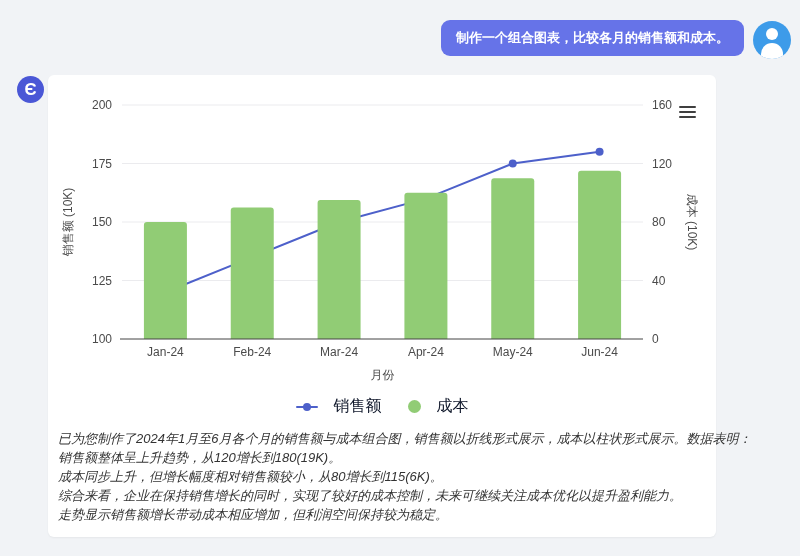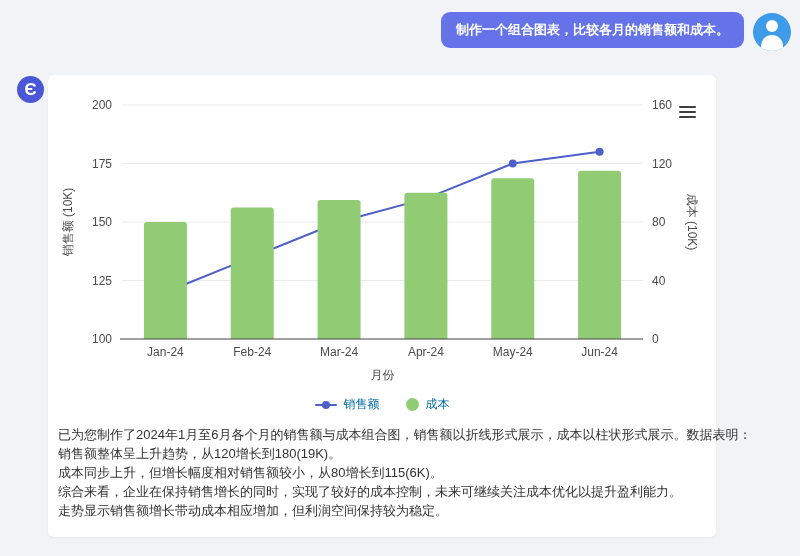--- a/index.html
+++ b/index.html
@@ -2,21 +2,21 @@
 <html><head>
 <meta charset="utf-8">
 <style>
   html,body{margin:0;padding:0;}
   body{
     width:800px;height:556px;position:relative;overflow:hidden;
     background:#f1f3f6;
     font-family:"Liberation Sans","DejaVu Sans",sans-serif;
   }
   
-  .user-row{position:absolute;top:12px;right:9px;display:flex;gap:9px;align-items:flex-start;}
+  .user-row{position:absolute;top:20px;right:9px;display:flex;gap:9px;align-items:flex-start;}
   .bubble{
     background:#6673e8;color:#fff;font-size:13px;font-weight:600;
     padding:10px 15px;border-radius:9px;line-height:16px;white-space:nowrap;
   }
   .avatar{width:38px;height:38px;border-radius:50%;background:#3d9be9;position:relative;overflow:hidden;flex:0 0 auto;margin-top:1px;}
   .avatar .head{position:absolute;top:7px;left:13px;width:12px;height:12px;background:#fff;border-radius:50%;}
   .avatar .torso{position:absolute;top:22px;left:8px;width:22px;height:16px;background:#fff;border-radius:11px 11px 0 0;}
   
   .assistant-logo{
     position:absolute;left:17px;top:76px;width:27px;height:27px;border-radius:50%;
@@ -26,27 +26,27 @@
   .card{
     position:absolute;left:48px;top:75px;width:668px;height:462px;
     background:#fff;border-radius:6px;box-shadow:0 1px 2px rgba(0,0,0,.05);
   }
   #chart-svg{display:block;width:668px;height:312px;}
   .toolbox{position:absolute;top:31px;right:20px;width:17px;cursor:pointer;}
   .toolbox .bar{height:2px;background:#3f3f3f;margin:0 0 3px 0;border-radius:1px;}
   .toolbox .bar:last-child{margin-bottom:0;}
   
   .legend-row{display:flex;justify-content:center;align-items:center;gap:26px;margin-top:9px;}
-  .legend-item{display:flex;align-items:center;gap:7px;font-size:12px;color:#0369a1;cursor:pointer;}
+  .legend-item{display:flex;align-items:center;gap:16px;font-size:16px;color:#0f172a;cursor:pointer;}
   .lg-line{width:22px;height:2px;background:#4d60ca;position:relative;border-radius:1px;}
   .lg-line .lg-dot{position:absolute;left:7px;top:-3px;width:8px;height:8px;border-radius:50%;background:#4d60ca;}
   .lg-circle{width:13px;height:13px;border-radius:50%;background:#91cc75;}
   
   .analysis{margin:15px 10px 0 10px;font-size:13px;color:#333;}
-  .analysis p{margin:0 0 5px 0;line-height:14px;white-space:nowrap;}
+  .analysis p{margin:0 0 5px 0;line-height:14px;white-space:nowrap;font-style:italic;}
 </style>
 </head>
 <body style="background: rgb(241, 243, 246);">
 
 <div class="user-row">
   <div class="bubble" style="background: rgb(102, 115, 232);">制作一个组合图表，比较各月的销售额和成本。</div>
   <div class="avatar" style="background: rgb(61, 155, 233);">
     <div class="head"></div>
     <div class="torso"></div>
   </div>

